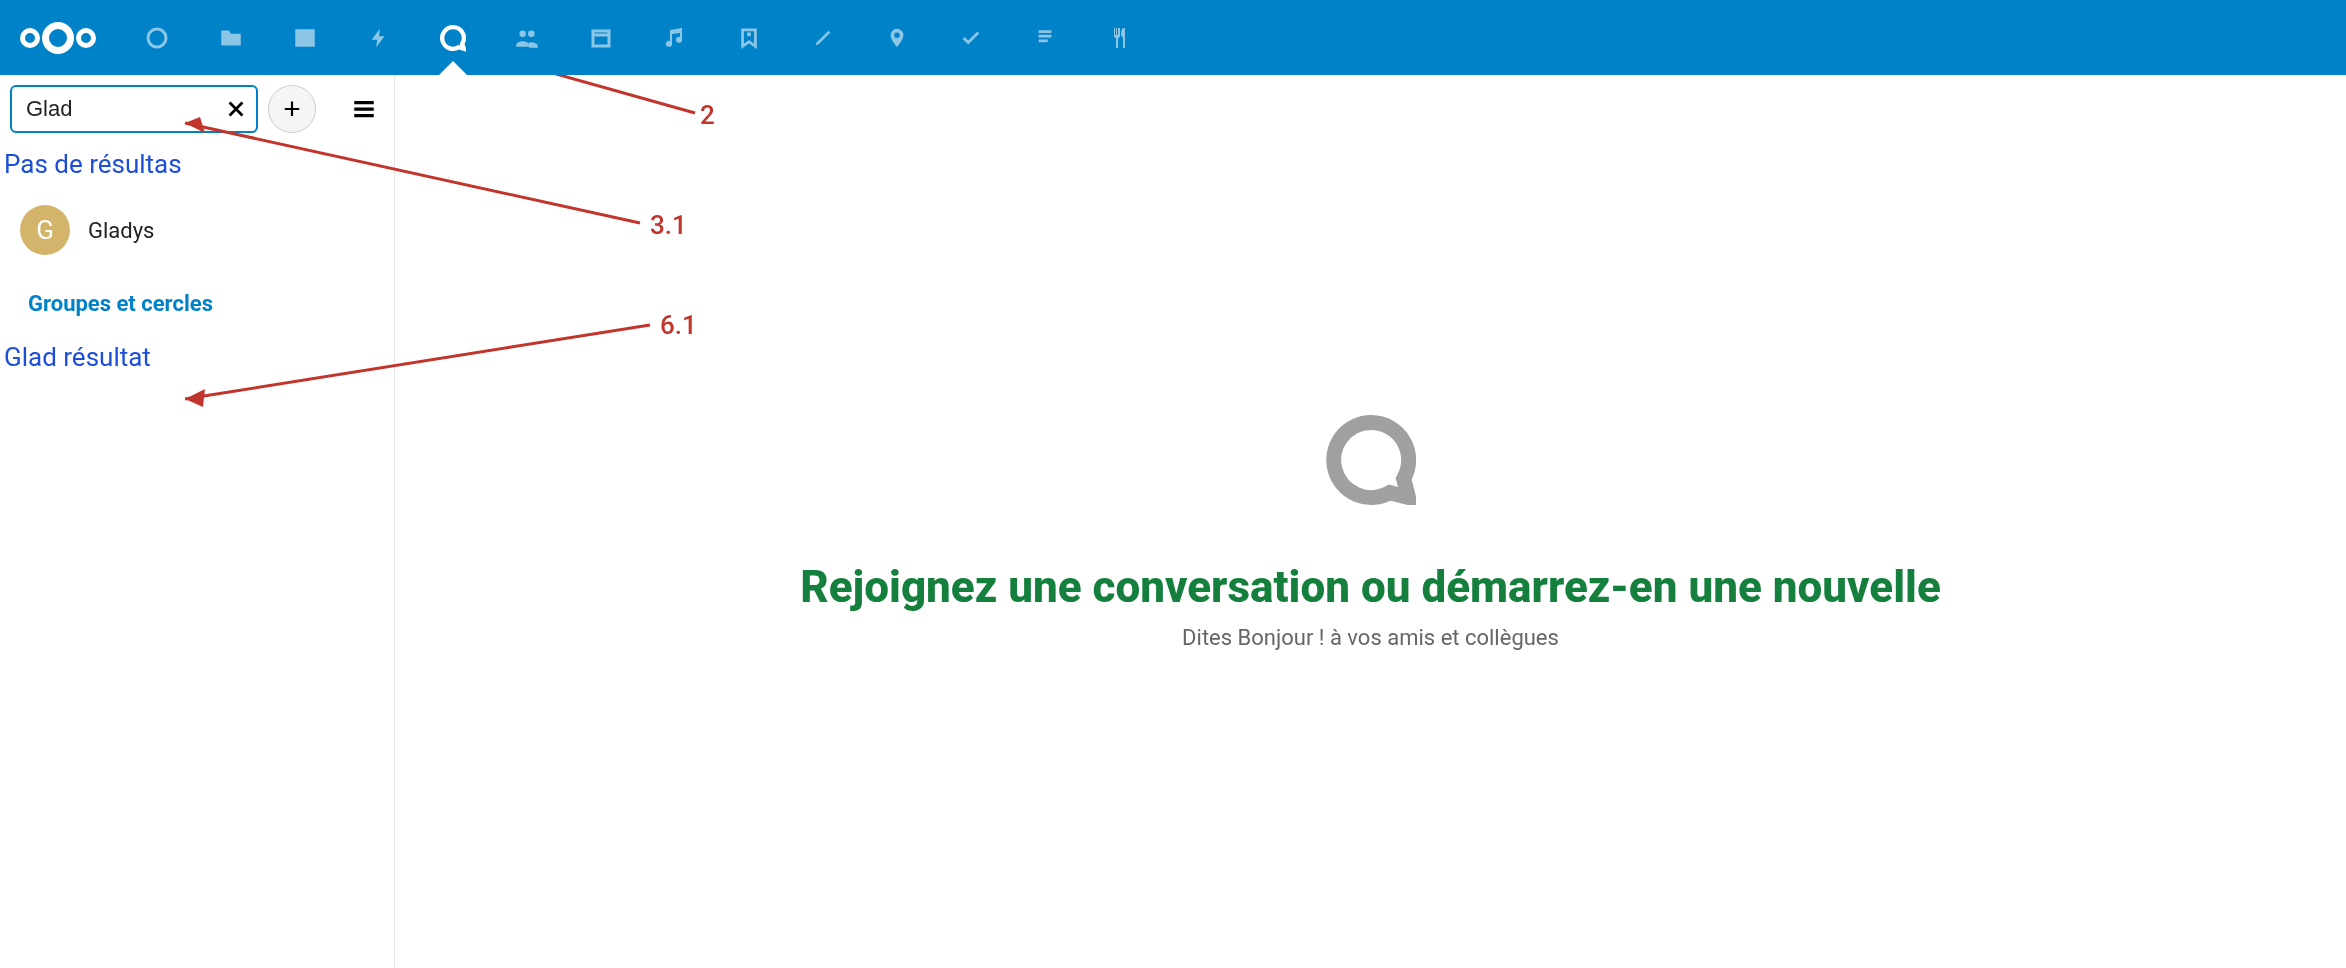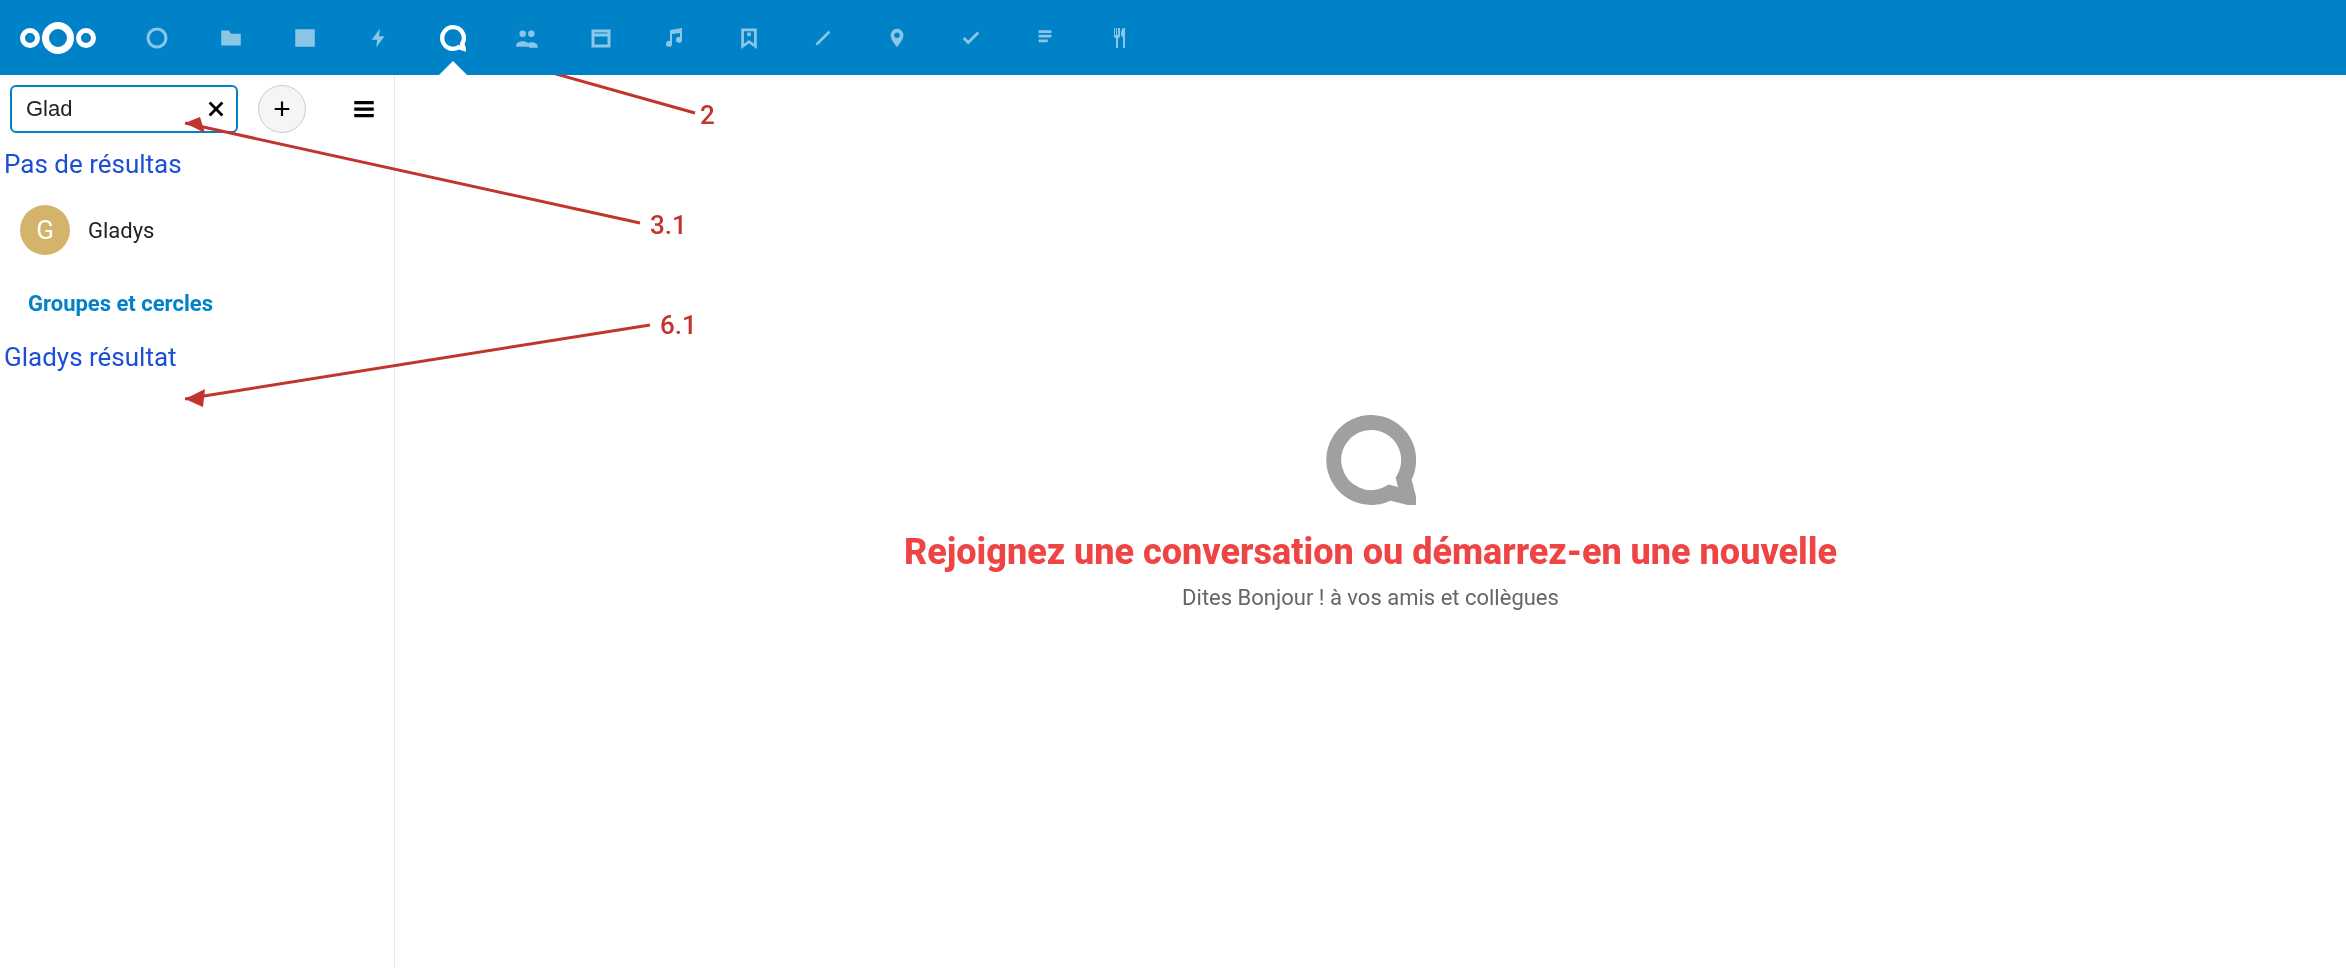--- a/index.html
+++ b/index.html
@@ -68,21 +68,21 @@
   .sidebar {
     width: 395px;
     border-right: 1px solid #e5e5e5;
     display: flex;
     flex-direction: column;
     padding: 10px 0 0 0;
   }
   .search-row {
     display: flex;
     align-items: center;
-    gap: 20px;
+    gap: 10px;
     padding: 0 10px;
   }
   .search-wrap {
     flex: 1;
     position: relative;
   }
   .search-input {
     width: 100%;
     height: 48px;
     padding: 0 44px 0 14px;
@@ -157,24 +157,25 @@
     flex-direction: column;
     align-items: center;
     padding-top: 340px;
   }
   .talk-big {
     width: 90px; height: 90px;
     fill: #a0a0a0;
     margin-bottom: 26px;
   }
   .main-heading {
-    font-size: 36px;
+    font-size: 44px;
     font-weight: 800;
-    color: #ef4444;
+    color: #15803d;
     text-align: center;
+    margin-top: 30px;
   }
   .main-sub {
     font-size: 22px;
     color: #666;
     margin-top: 12px;
     text-align: center;
   }
 
   
   .anno {
@@ -297,21 +298,21 @@
     </div>
 
     <div class="section-text">Pas de résultas</div>
 
     <div class="user-item">
       <div class="avatar">G</div>
       <div class="user-label">Gladys</div>
     </div>
 
     <div class="section-title">Groupes et cercles</div>
-    <div class="section-text">Gladys résultat</div>
+    <div class="section-text">Glad résultat</div>
   </div>
 
   <div class="main">
     <svg class="talk-big" viewBox="0 0 24 24">
       <path d="M12 2a10 10 0 1 0 5.0 18.7L22 22l-1.3-5.0A10 10 0 0 0 12 2z" fill="none" stroke="#a0a0a0" stroke-width="4"></path>
     </svg>
     <div class="main-heading">Rejoignez une conversation ou démarrez-en une nouvelle</div>
     <div class="main-sub">Dites Bonjour ! à vos amis et collègues</div>
   </div>
 

